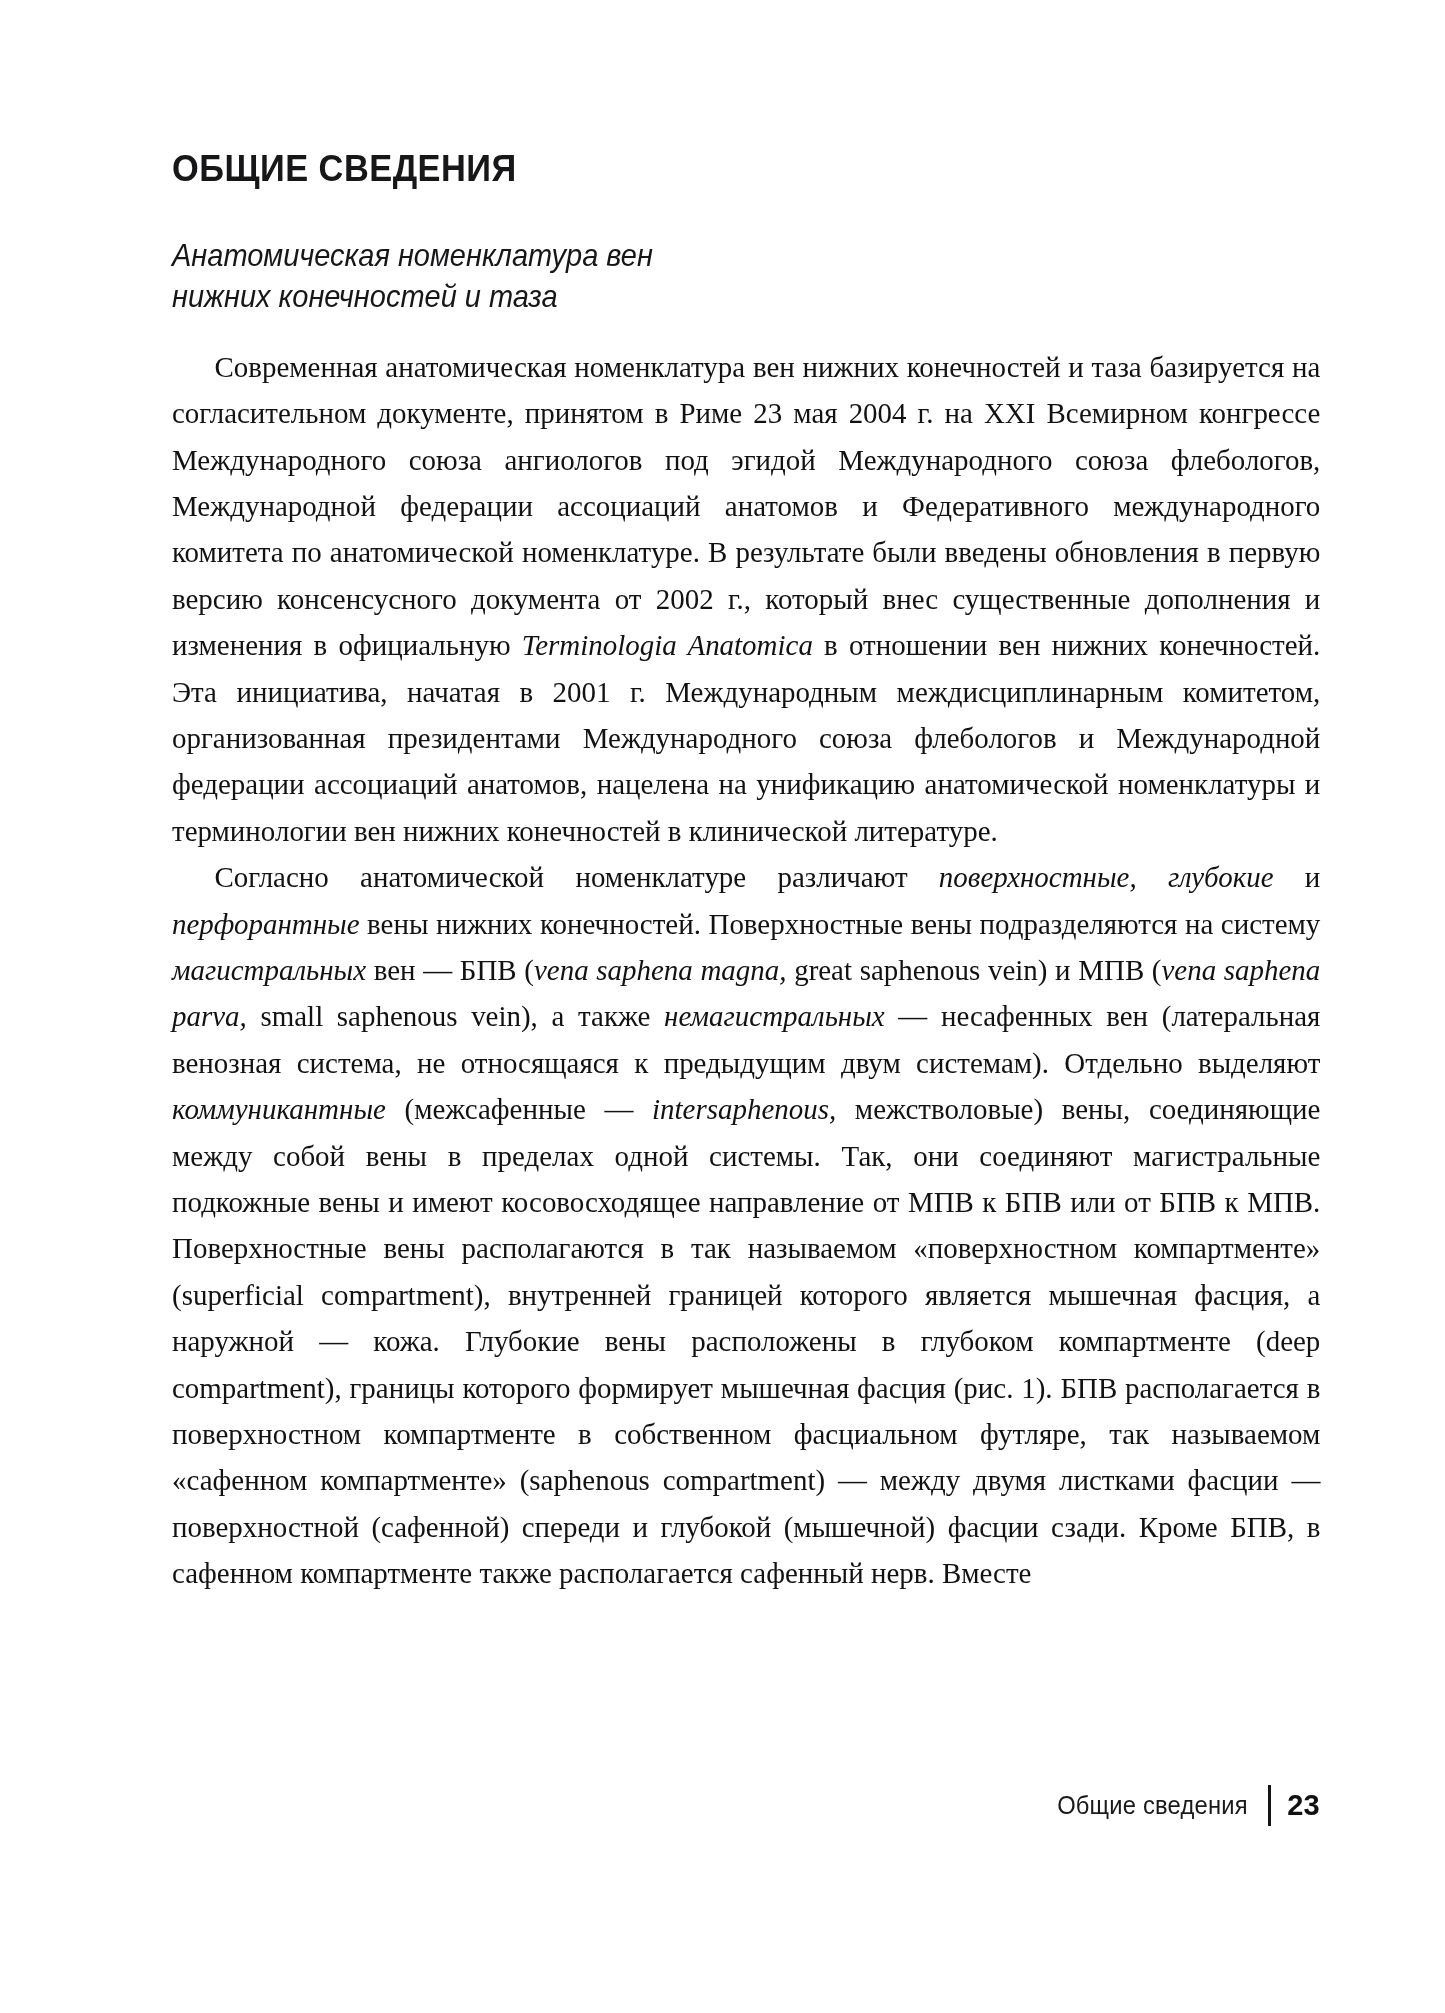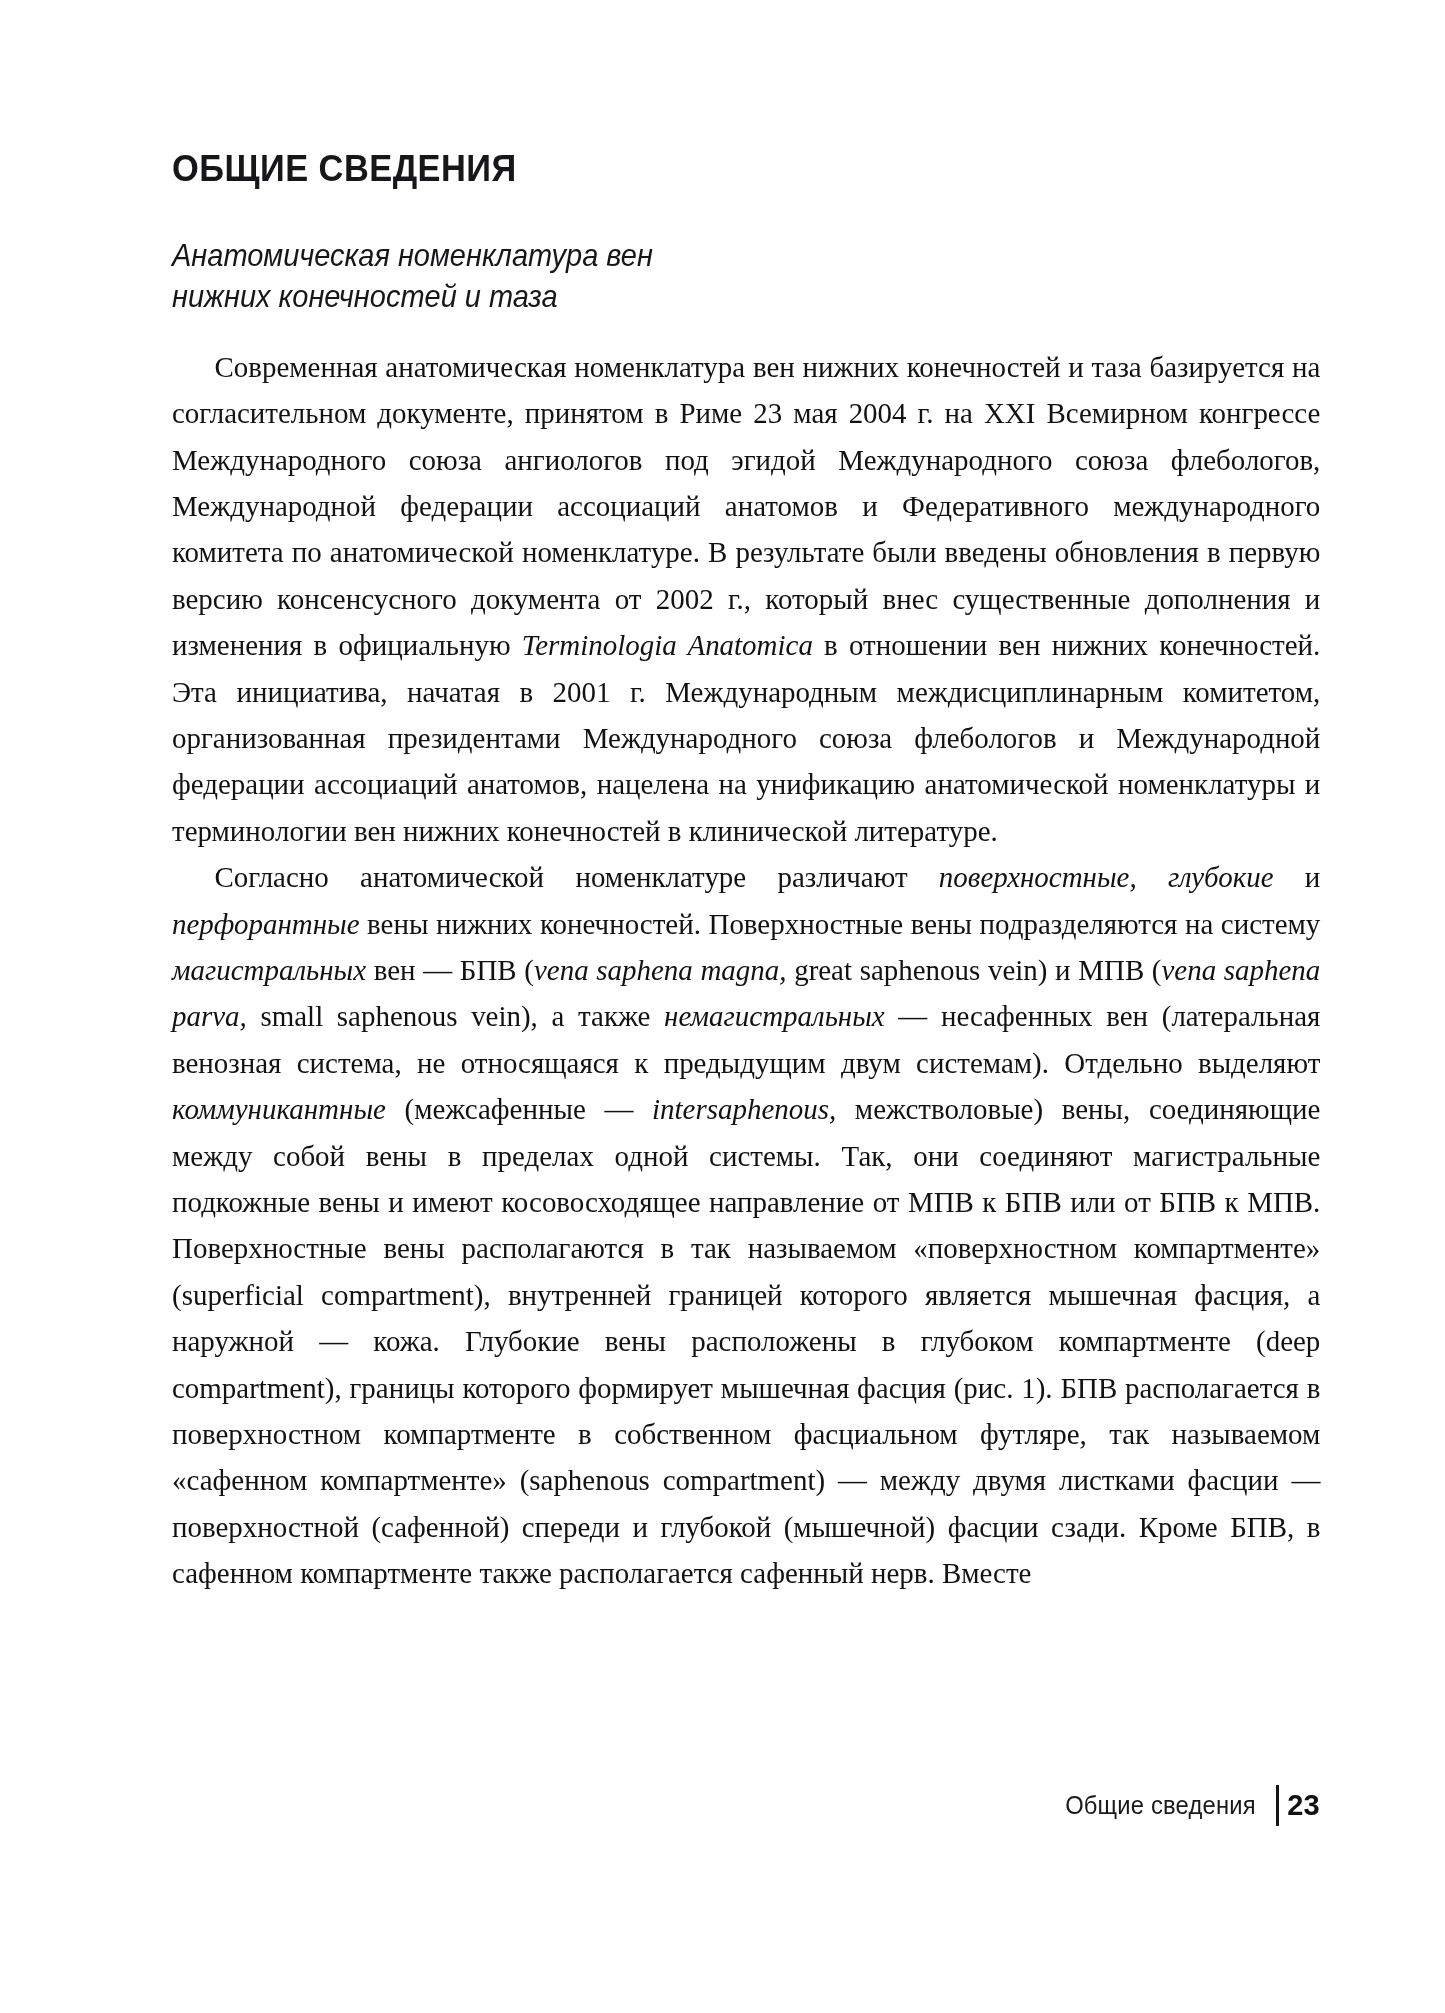--- a/index.html
+++ b/index.html
@@ -102,21 +102,21 @@
   .footer-rule {
     width: 3px;
     height: 41px;
     background: #151515;
     flex: 0 0 auto;
   }
   .footer-page-number {
     font-size: 29px;
     font-weight: bold;
     color: #111111;
-    padding-left: 8px;
+    padding-left: 16px;
     letter-spacing: 0.3px;
   }
 </style>
 </head>
 <body>
 
 <div class="page">
 
   <div class="content">
 

